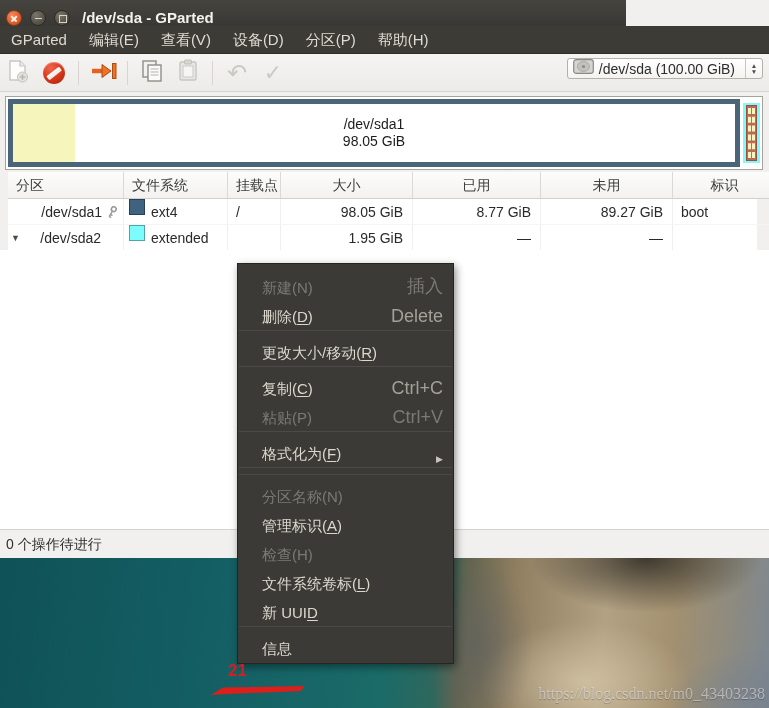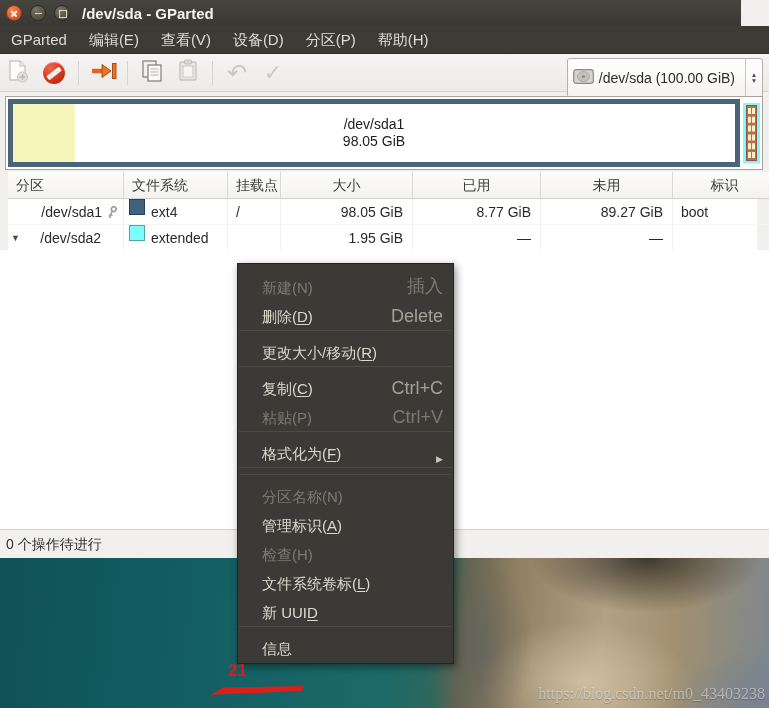--- a/index.html
+++ b/index.html
@@ -1,20 +1,20 @@
 <!DOCTYPE html>
 <html><head>
 <meta charset="utf-8">
 <style>
   html,body{margin:0;padding:0;}
   body{font-family:"Liberation Sans","DejaVu Sans",sans-serif;}
   .screen{position:relative;width:769px;height:708px;overflow:hidden;background:#f1f0ee;}
 
   
-  .titlebar{position:absolute;left:0;top:0;width:741px;height:26px;background:linear-gradient(#46443f,#3a3834);display:flex;align-items:center;}
+  .titlebar{position:absolute;left:0;top:0;width:626px;height:26px;background:linear-gradient(#46443f,#3a3834);display:flex;align-items:flex-end;}
   .wbtns{display:flex;gap:8px;margin-left:6px;}
   .wbtn{width:16px;height:16px;border-radius:50%;position:relative;box-sizing:border-box;}
   .wbtn.close{background:radial-gradient(circle at 35% 30%,#f28a5e,#e25f2f 55%,#c8431a);border:1px solid #8c3a16;}
   .wbtn.close::before,.wbtn.close::after{content:"";position:absolute;left:3px;top:6.5px;width:8px;height:1.6px;background:#f6ece2;border-radius:1px;}
   .wbtn.close::before{transform:rotate(45deg);} .wbtn.close::after{transform:rotate(-45deg);}
   .wbtn.gray{background:radial-gradient(circle at 35% 30%,#79756b,#575349 60%,#454138);border:1px solid #2d2b26;}
   .wbtn.min::before{content:"";position:absolute;left:3.5px;top:6.8px;width:7px;height:1.6px;background:#d8d3c7;}
   .wbtn.max::before{content:"";position:absolute;left:4px;top:4px;width:5.5px;height:5.5px;border:1.5px solid #d8d3c7;}
   .title-text{color:#f4f2ec;font-weight:bold;font-size:15px;margin-left:12px;}
 
@@ -22,21 +22,21 @@
   .menubar{position:absolute;left:0;top:26px;width:769px;height:28px;background:#3c3b36;display:flex;align-items:center;border-bottom:1px solid #2e2d29;box-sizing:border-box;}
   .menubar .mitem{color:#dfdbd3;font-size:15px;padding:0 11px;line-height:27px;cursor:default;}
 
   
   .toolbar{position:absolute;left:0;top:54px;width:769px;height:38px;background:linear-gradient(#f5f4f2,#ecebe8);border-bottom:1px solid #d7d5d0;box-sizing:border-box;display:flex;align-items:center;}
   .tbtn{width:34px;height:30px;display:flex;align-items:center;justify-content:center;margin:0 1px;}
   .tsep{width:1px;height:24px;background:#d8d5d0;margin:0 6px;}
   .noentry{width:22px;height:22px;border-radius:50%;background:radial-gradient(circle at 35% 28%,#f0654d,#d53418 55%,#a32008);position:relative;box-shadow:inset 0 1px 1px rgba(255,255,255,.4);}
   .noentry::after{content:"";position:absolute;left:3px;top:9px;width:16px;height:4.5px;background:linear-gradient(#fdfdfb,#e9e5e0);transform:rotate(-38deg);border-radius:1px;}
   .glyph-dim{font-size:20px;color:#ccc9c2;line-height:20px;}
-  .devcombo{position:absolute;right:6px;top:4px;height:40px;background:linear-gradient(#ffffff,#f4f3f1);border:1px solid #b4b0aa;border-radius:3px;display:flex;align-items:center;padding-left:5px;box-sizing:border-box;}
+  .devcombo{position:absolute;right:6px;top:4px;height:21px;background:linear-gradient(#ffffff,#f4f3f1);border:1px solid #b4b0aa;border-radius:3px;display:flex;align-items:center;padding-left:5px;box-sizing:border-box;}
   .devcombo .devtext{font-size:14px;color:#2d2d2d;margin:0 10px 0 5px;}
   .spinner{display:flex;flex-direction:column;align-items:center;justify-content:center;border-left:1px solid #c9c6c0;height:100%;width:16px;color:#4c4c4c;}
   .spinner span{font-size:6.5px;line-height:6px;}
 
   
   .vispanel{position:absolute;left:5px;top:96px;width:758px;height:74px;background:#ffffff;border:1px solid #a5a39d;box-sizing:border-box;display:flex;align-items:stretch;padding:2px;}
   .bigpart{flex:1;border:5px solid #4a6578;box-sizing:border-box;position:relative;background:#ffffff;margin-right:3px;}
   .bigpart .used{position:absolute;left:0;top:0;bottom:0;width:62px;background:#f6f5bc;}
   .bigpart .plabel{position:absolute;left:0;right:0;top:50%;transform:translateY(-50%);text-align:center;font-size:14px;color:#1c1c1c;line-height:17px;}
   .extpart{width:17px;background:#7dfcfe;display:flex;align-items:center;justify-content:center;margin:4px 0;}

